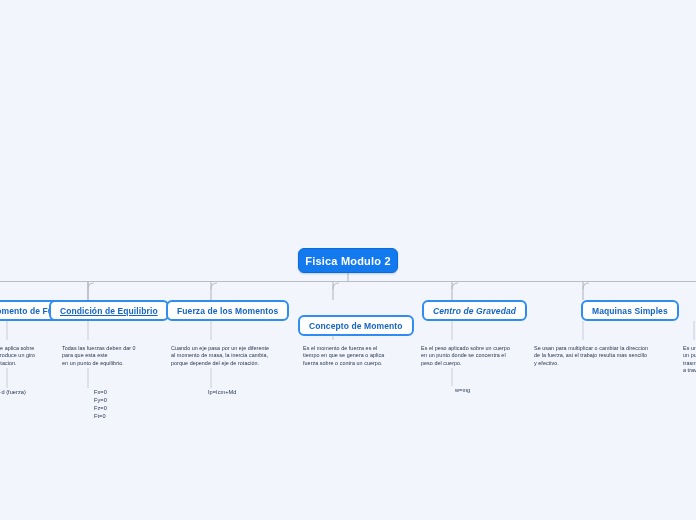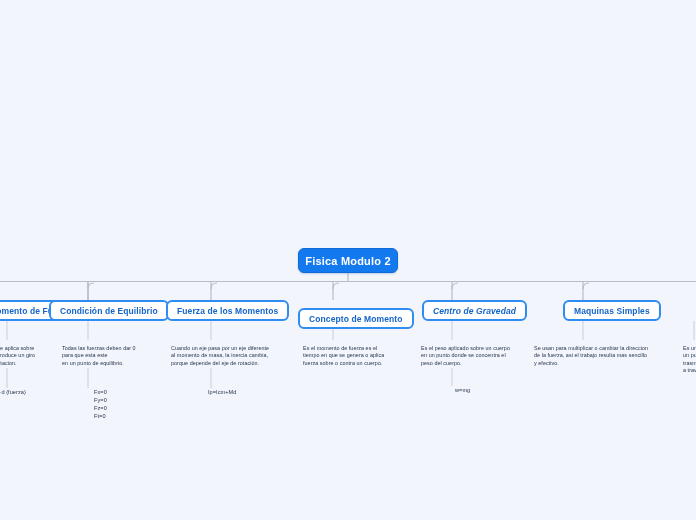--- a/index.html
+++ b/index.html
@@ -141,56 +141,56 @@
 
   <div class="branch">
     <div class="branch-node" style="left:-40px; top:0;">Momento de Fuerza</div>
     <div class="branch-desc" style="left:-62px; width:120px;">Es la fuerza que se aplica sobre
 un cuerpo y que produce un giro
 sobre un eje de rotacion.</div>
     <div class="branch-formula" style="left:-30px; top:88px; width:70px;">M=F·d (fuerza)</div>
   </div>
 
   <div class="branch">
-    <div class="branch-node" style="left:31px; top:0;">Condición de Equilibrio</div>
+    <div class="branch-node" style="left:31px; top:0;text-decoration:underline;">Condición de Equilibrio</div>
     <div class="branch-desc" style="left:44px; width:115px;">Todas las fuerzas deben dar 0
 para que esta este
 en un punto de equilibrio.</div>
     <div class="branch-formula" style="left:76px; top:88px; width:60px;">Fx=0
 Fy=0
 Fz=0
 Ft=0</div>
   </div>
 
   <div class="branch">
     <div class="branch-node" style="left:148px; top:0;">Fuerza de los Momentos</div>
     <div class="branch-desc" style="left:153px; width:130px;">Cuando un eje pasa por un eje diferente
 al momento de masa, la inercia cambia,
 porque depende del eje de rotación.</div>
     <div class="branch-formula" style="left:190px; top:88px; width:60px;">Ip=Icm+Md</div>
   </div>
 
   <div class="branch">
-    <div class="branch-node" style="left:280px; top:8px;text-align:center;">Concepto de Momento</div>
+    <div class="branch-node" style="left:280px; top:15px;text-align:center;">Concepto de Momento</div>
     <div class="branch-desc" style="left:285px; width:120px;">Es el momento de fuerza es el
 tiempo en que se genera o aplica
 fuerza sobre o contra un cuerpo.</div>
     <div class="branch-formula" style="left:310px; top:88px; width:60px;"></div>
   </div>
 
   <div class="branch">
     <div class="branch-node" style="left:404px; top:0;font-style:italic;">Centro de Gravedad</div>
     <div class="branch-desc" style="left:403px; width:120px;">Es el peso aplicado sobre un cuerpo
 en un punto donde se concentra el
 peso del cuerpo.</div>
     <div class="branch-formula" style="left:437px; top:86px; width:60px;">w=mg</div>
   </div>
 
   <div class="branch">
-    <div class="branch-node" style="left:545px; top:0;">Maquinas Simples</div>
+    <div class="branch-node" style="left:563px; top:0;">Maquinas Simples</div>
     <div class="branch-desc" style="left:516px; width:145px;">Se usan para multiplicar o cambiar la direccion
 de la fuerza, asi el trabajo resulta mas sencillo
 y efectivo.</div>
     <div class="branch-formula" style="left:555px; top:88px; width:60px;"></div>
   </div>
 
   <div class="branch">
     <div class="branch-node" style="left:689px; top:0;">Palanca</div>
     <div class="branch-desc" style="left:665px; width:120px;">Es una barra rigida que gira sobre
 un punto de apoyo y permite

